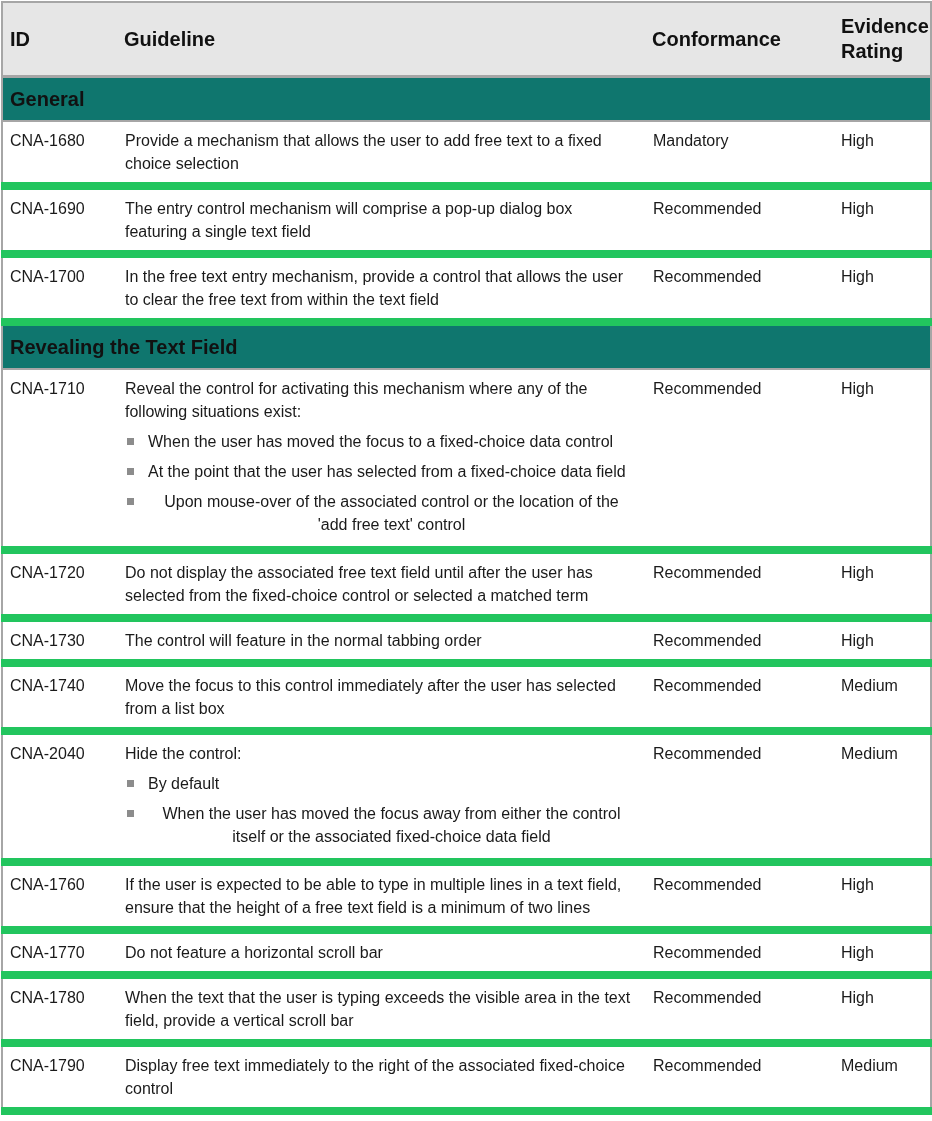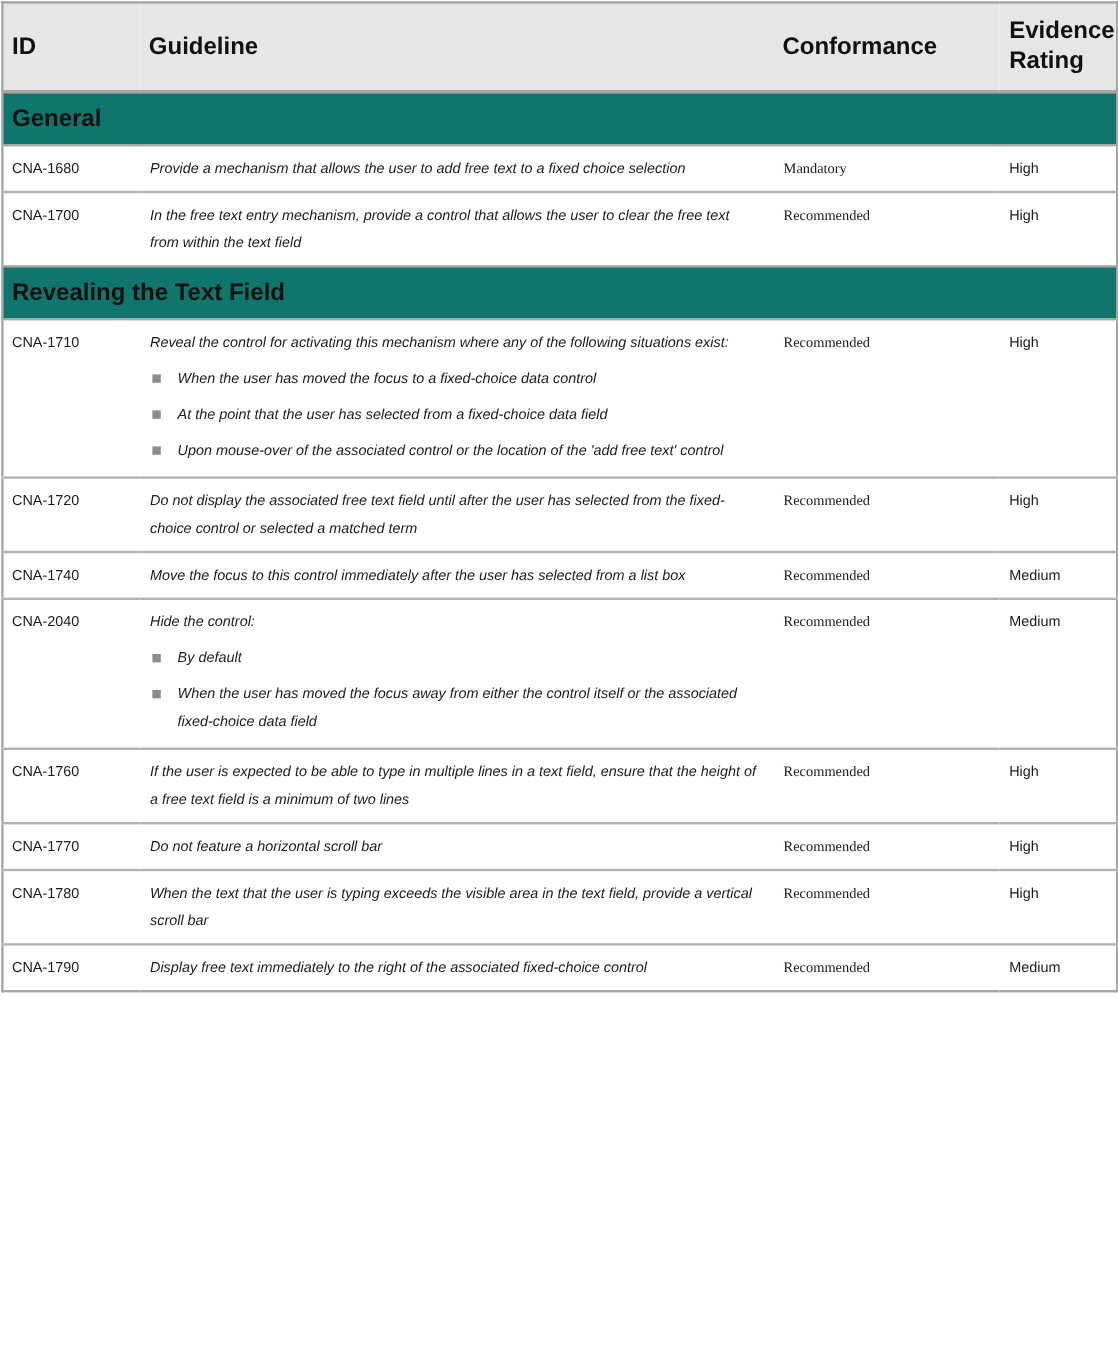--- a/index.html
+++ b/index.html
@@ -30,34 +30,34 @@
   tr.section td {
     background: #0f766e;
     font-weight: bold;
     font-size: 20px;
     padding: 8px 6px 8px 7px;
     line-height: 26px;
     border-top: 2px solid #a6a6a6;
     border-bottom: 2px solid #a6a6a6;
   }
   tr.row td {
-    font-size: 12px;
+    font-size: 16px;
     line-height: 23px;
     vertical-align: top;
     padding: 7px 6px 7px 7px;
     border-top: 2px solid #b3b3b3;
-    border-bottom: 1px solid #22c55e;
+    border-bottom: 8px solid #22c55e;
     color: #1a1a1a;
   }
-  tr.row td.guide { padding-left: 8px; padding-right: 10px; font-style: italic; }
-  tr.row td.conf { padding-left: 8px; font-family: Liberation Serif, serif; }
+  tr.row td.guide { padding-left: 8px; padding-right: 10px; }
+  tr.row td.conf { padding-left: 8px; }
   tr.row td.ev { padding-left: 8px; }
   ul.bullets { list-style: none; margin: 7px 0 0 0; padding: 0; }
   ul.bullets li { position: relative; padding-left: 23px; margin-bottom: 7px; }
-  ul.bullets li:last-child { margin-bottom: 3px; }
+  ul.bullets li:last-child { margin-bottom: 3px; text-align: center; }
   ul.bullets li .sq {
     position: absolute; left: 2px; top: 8px;
     width: 7px; height: 7px; background: #8c8c8c;
   }
 </style>
 </head>
 <body>
 
 <table class="guidelines">
   <colgroup>
@@ -81,20 +81,28 @@
 
   <tr class="row">
     <td class="id">CNA-1680</td>
     <td class="guide">
       <div class="text">Provide a mechanism that allows the user to add free text to a fixed choice selection</div>
     </td>
     <td class="conf">Mandatory</td>
     <td class="ev">High</td>
   </tr>
 
+  <tr class="row">
+    <td class="id">CNA-1690</td>
+    <td class="guide">
+      <div class="text">The entry control mechanism will comprise a pop-up dialog box featuring a single text field</div>
+    </td>
+    <td class="conf">Recommended</td>
+    <td class="ev">High</td>
+  </tr>
 
   <tr class="row">
     <td class="id">CNA-1700</td>
     <td class="guide">
       <div class="text">In the free text entry mechanism, provide a control that allows the user to clear the free text from within the text field</div>
     </td>
     <td class="conf">Recommended</td>
     <td class="ev">High</td>
   </tr>
 
@@ -118,20 +126,28 @@
 
   <tr class="row">
     <td class="id">CNA-1720</td>
     <td class="guide">
       <div class="text">Do not display the associated free text field until after the user has selected from the fixed-choice control or selected a matched term</div>
     </td>
     <td class="conf">Recommended</td>
     <td class="ev">High</td>
   </tr>
 
+  <tr class="row">
+    <td class="id">CNA-1730</td>
+    <td class="guide">
+      <div class="text">The control will feature in the normal tabbing order</div>
+    </td>
+    <td class="conf">Recommended</td>
+    <td class="ev">High</td>
+  </tr>
 
   <tr class="row">
     <td class="id">CNA-1740</td>
     <td class="guide">
       <div class="text">Move the focus to this control immediately after the user has selected from a list box</div>
     </td>
     <td class="conf">Recommended</td>
     <td class="ev">Medium</td>
   </tr>
 

